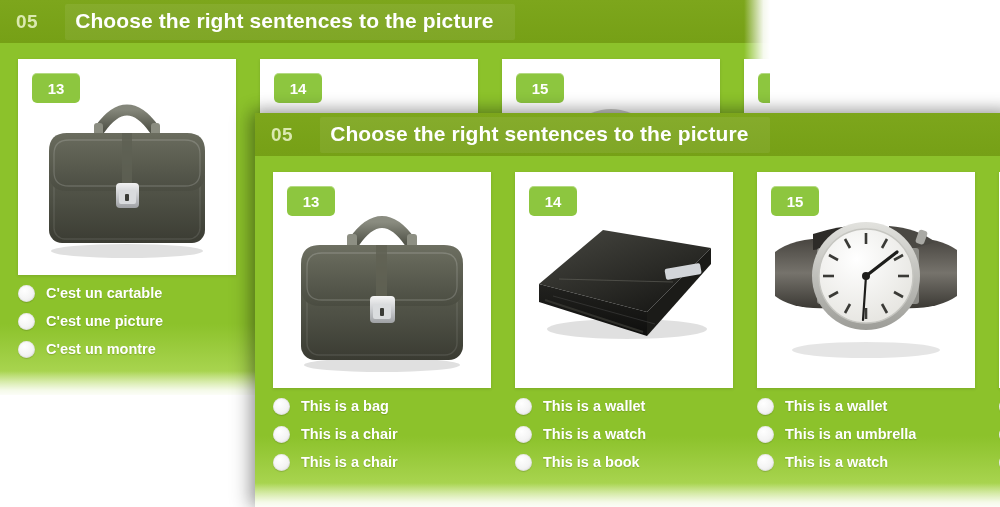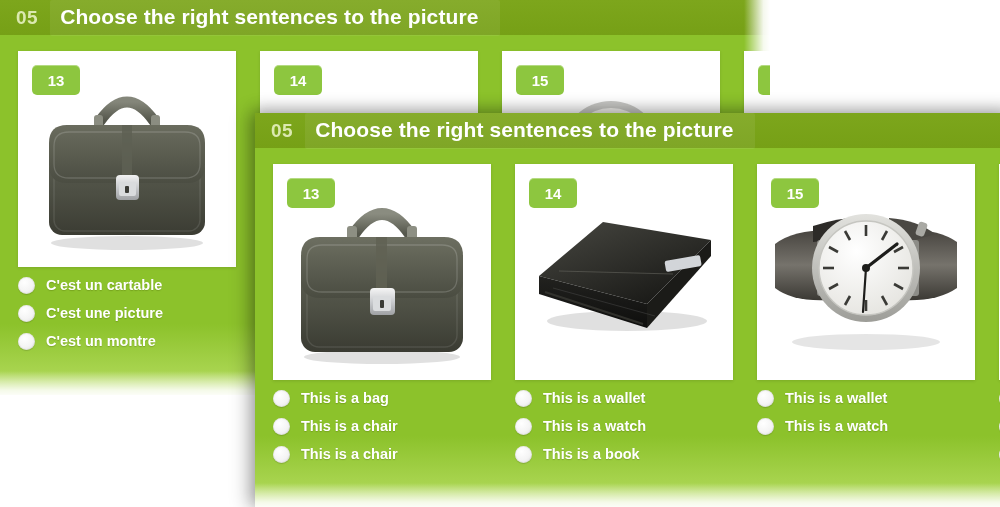--- a/index.html
+++ b/index.html
@@ -16,33 +16,33 @@
   .quiz-window{
     position:absolute;
     background:linear-gradient(to bottom,#8cc22b 0%,#8cc22b 82%,#a8d44f 94%,#bfe072 100%);
     overflow:hidden;
   }
   .quiz-window.front{
     box-shadow:-6px 0 18px rgba(0,0,0,.30), 0 -4px 14px rgba(0,0,0,.18);
   }
   .win-header{
     position:relative;
-    height:35px;
+    height:43px;
     background:linear-gradient(to bottom,#7da61c 0%,#76a016 100%);
     display:flex;align-items:center;
   }
   .win-header .hnum{
     color:#dbe9b0;
     font-size:19px;
     font-weight:bold;
     margin-left:16px;
     letter-spacing:.5px;
   }
   .win-header .htitle-wrap{
-    margin-left:12px;
+    margin-left:27px;
     background:rgba(255,255,255,.07);
     padding:5px 22px 7px 10px;
     border-radius:2px;
   }
   .win-header .htitle{
     color:#ffffff;
     font-size:21px;
     font-weight:bold;
     white-space:nowrap;
     letter-spacing:.1px;
@@ -436,20 +436,24 @@
           <span class="opt-label">This is a book</span>
         </div>
       </div>
       <div class="answers-col">
         <div class="opt">
           <span class="radio"></span>
           <span class="opt-label">This is a wallet</span>
         </div>
         <div class="opt">
           <span class="radio"></span>
+          <span class="opt-label">This is an umbrella</span>
+        </div>
+        <div class="opt">
+          <span class="radio"></span>
           <span class="opt-label">This is a watch</span>
         </div>
       </div>
       <div class="answers-col">
         <div class="opt">
           <span class="radio"></span>
 
         </div>
         <div class="opt">
           <span class="radio"></span>

